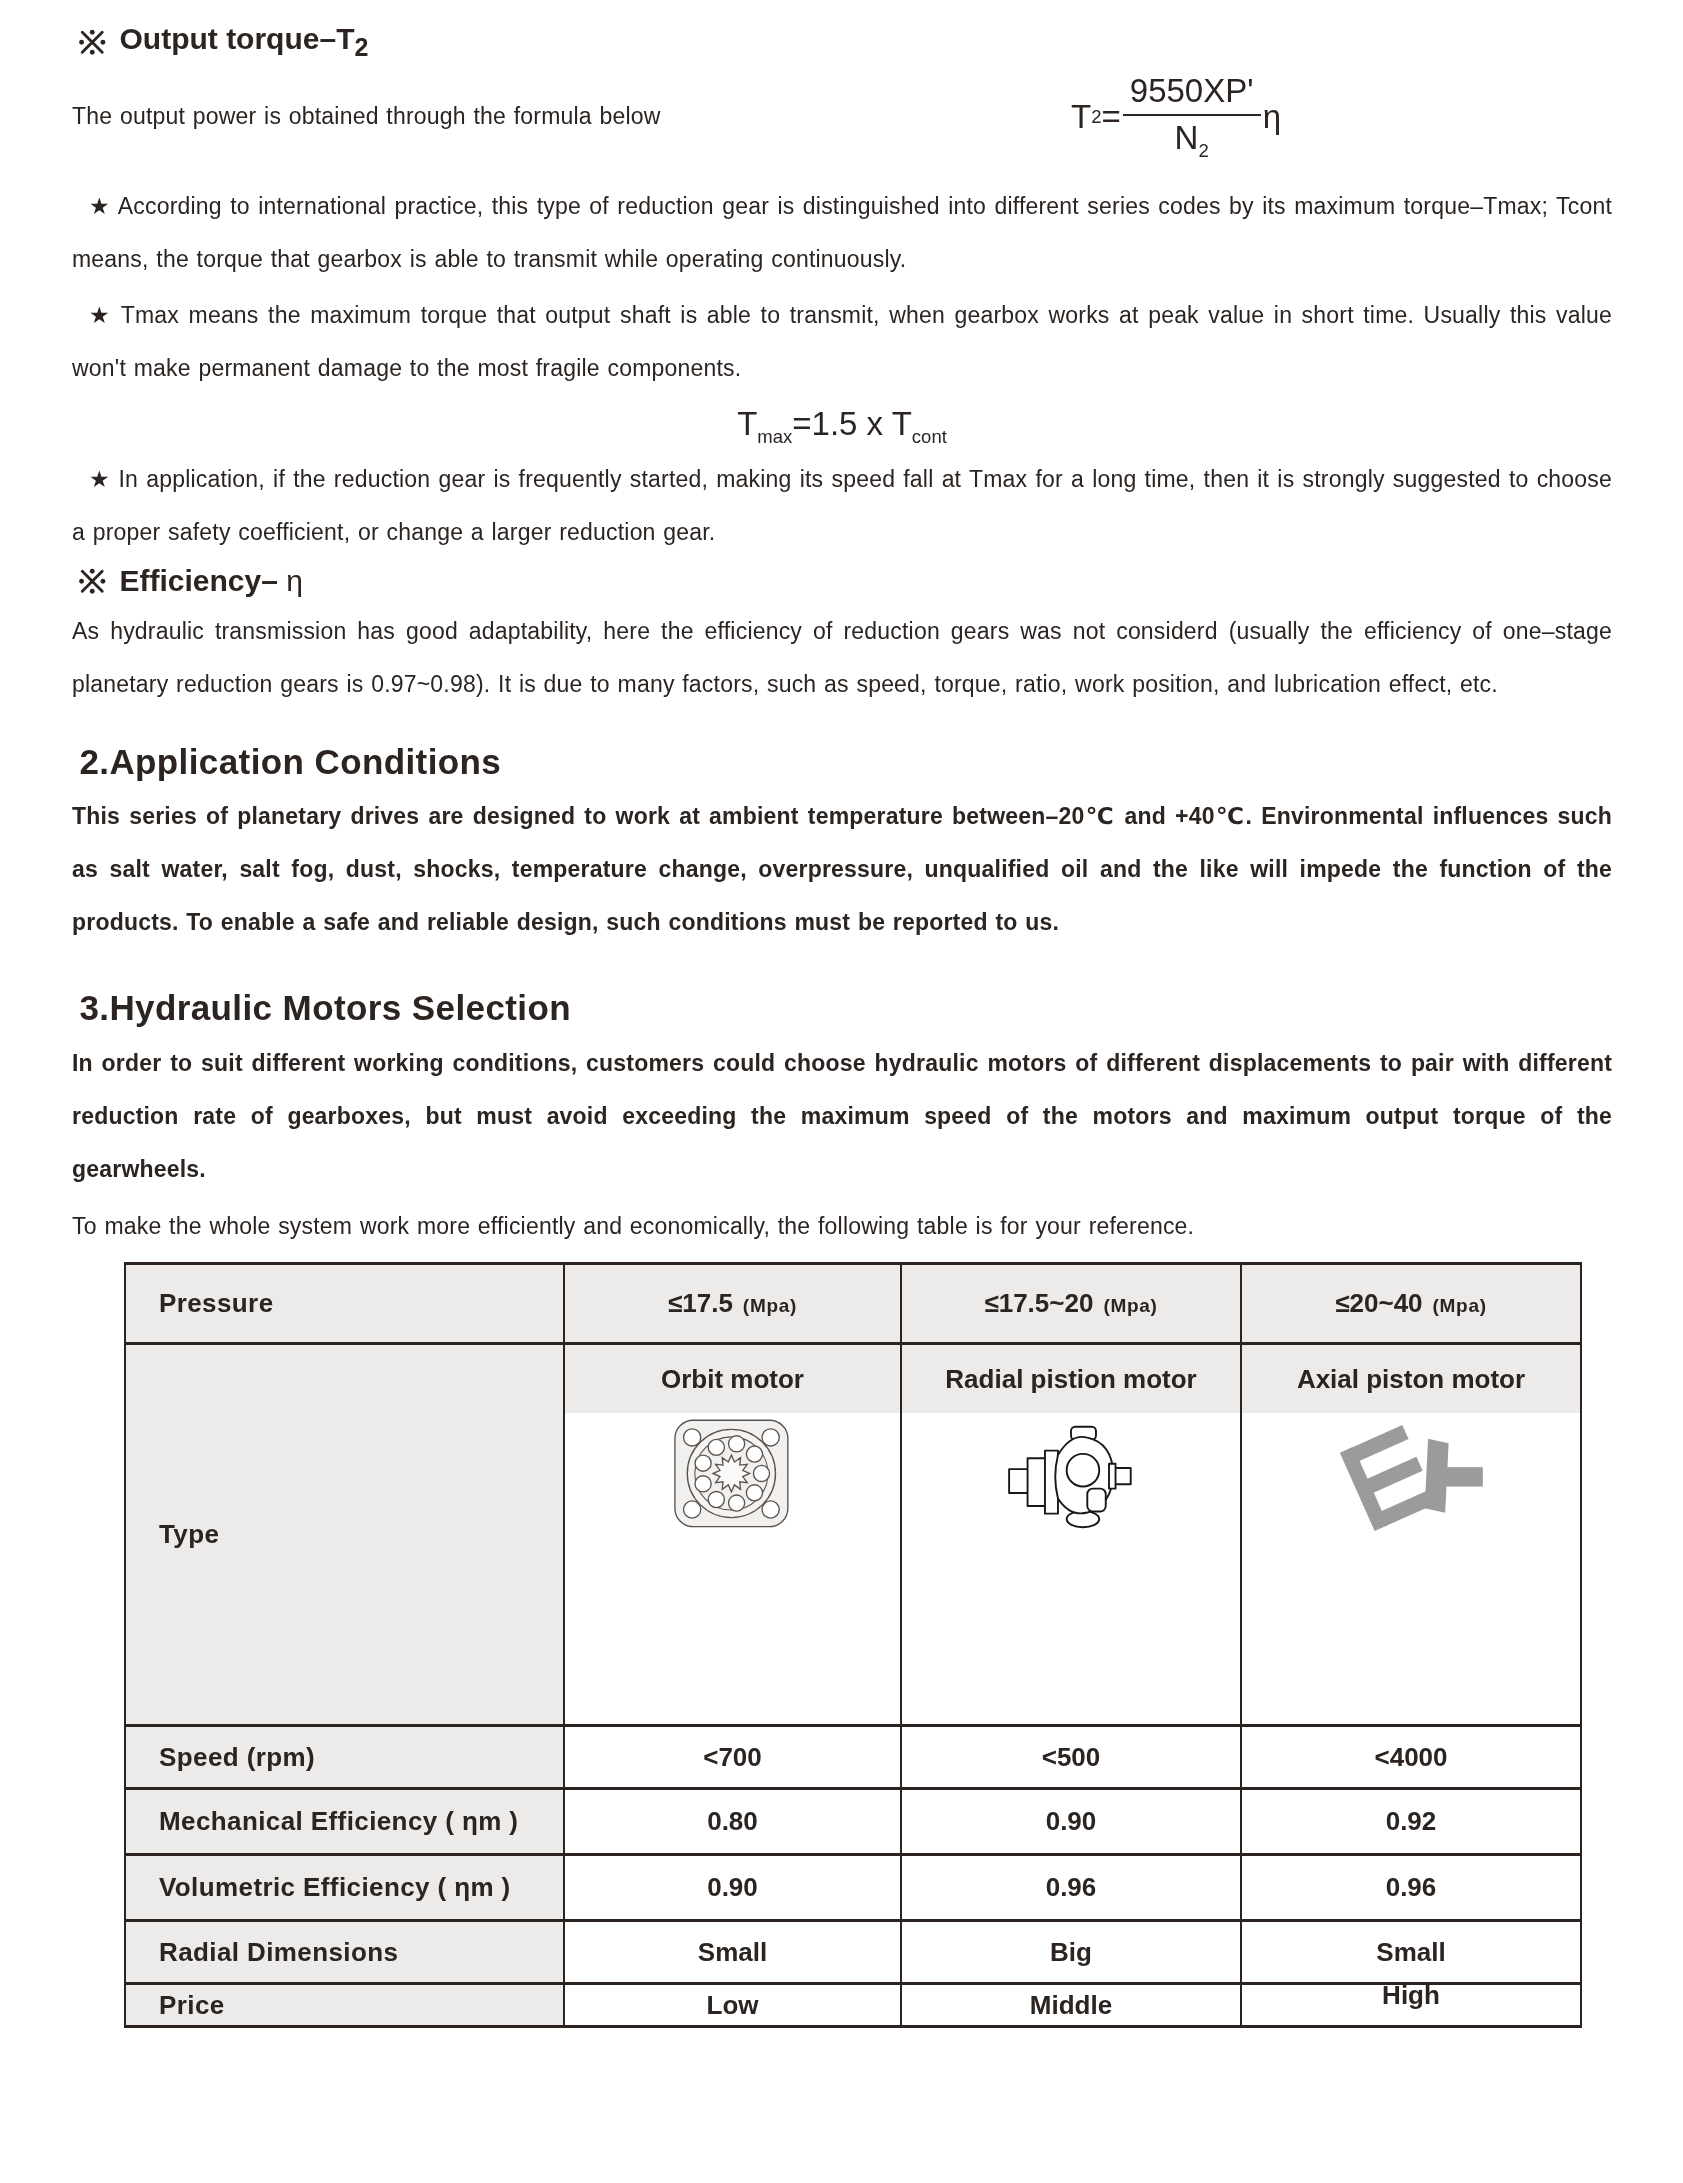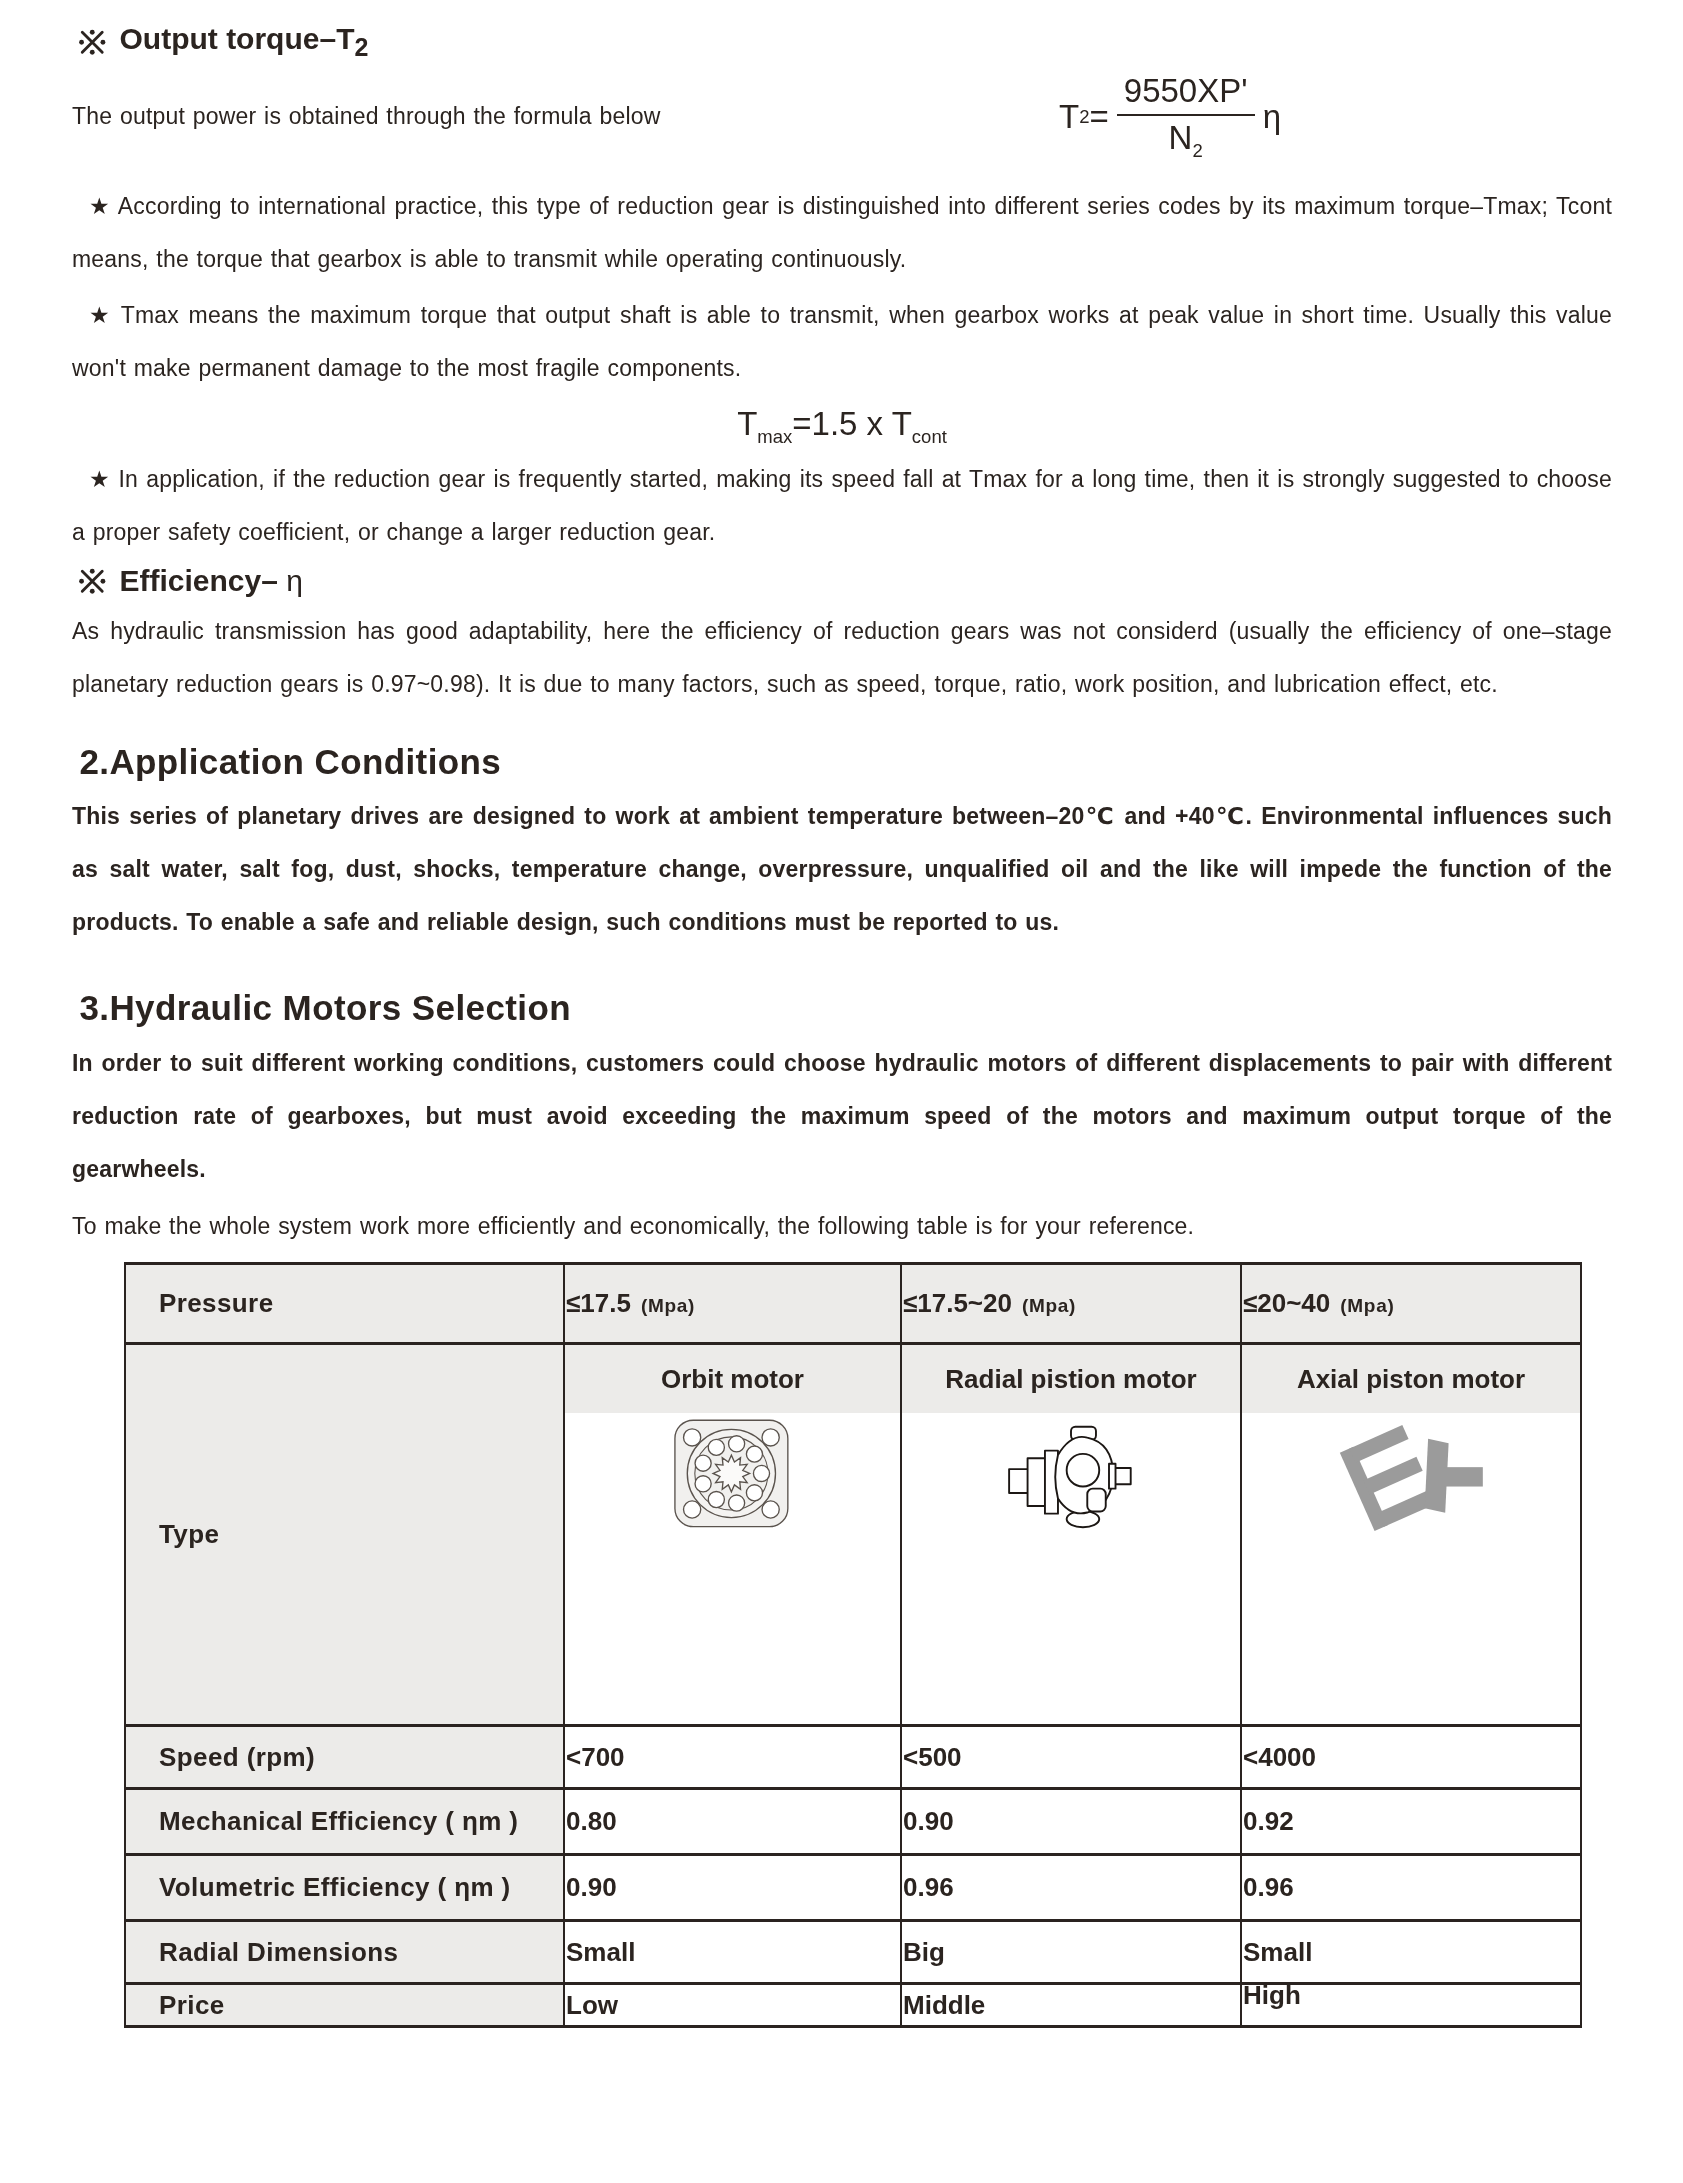--- a/index.html
+++ b/index.html
@@ -18,42 +18,42 @@
   
   .p{font-size:23px;line-height:2.3;text-align:justify;letter-spacing:0.2px;word-spacing:1.1px;margin:4px;}
   .p.indent{text-indent:17px;}
   .single{text-align:left;}
 
   
   .intro-row{display:flex;align-items:center;margin-top:4.3px;height:100px;}
   .intro-row .p{flex:0 1 auto;}
   .formula-box{margin-left:auto;margin-right:335px;display:flex;align-items:center;font-size:33px;}
   .formula-box sub,.f2 sub{font-size:18.5px;}
-  .frac{display:inline-flex;flex-direction:column;align-items:center;margin:0 8px;}
+  .frac{display:inline-flex;flex-direction:column;align-items:center;margin:0 2px;}
   .frac .num{padding:0 7.1px 4.3px 7.1px;border-bottom:2.9px solid #2b2420;}
   .frac .den{padding-top:2.9px;}
   .f2{font-size:33px;text-align:center;margin-top:2.9px;height:50px;line-height:50px;}
 
   
   .refmark{width:28.5px;height:28.5px;flex:0 0 auto;}
 
   
   .mt18{margin-top:13px;} .mt14{}
   .mt44{margin-top:31px;} .mt54{margin-top:39px;} .mt12{margin-top:8.6px;font-weight:bold;}
   .mt8{margin-top:5.7px;}
 
   
   table.spec{
     border-collapse:collapse;table-layout:fixed;
     width:1455px;margin:10px 0 0 56px;
     font-size:26px;color:#2b2420;
   }
   table.spec td{border:2.1px solid #2a2320;border-top-width:3.6px;border-bottom-width:3.6px;font-weight:bold;}
   td.lbl{background:#ecebe9;padding-left:33px;letter-spacing:0.4px;}
-  td.val{background:#ffffff;margin-left:8px;}
+  td.val{text-align:center;background:#ffffff;margin-left:8px;}
   td.val.gray{background:#ecebe9;}
   .unit{font-size:19px;letter-spacing:0.7px;margin-left:10px;}
   td.typecell{padding:0;vertical-align:top;background:#ffffff;}
   .motor-name{height:68px;line-height:68px;text-align:center;background:#ecebe9;}
   .motor-img{height:121px;display:flex;align-items:center;justify-content:center;background:#ffffff;}
   .raise{position:relative;top:-10px;}
 
   svg{display:block;}
 </style>
 </head>

